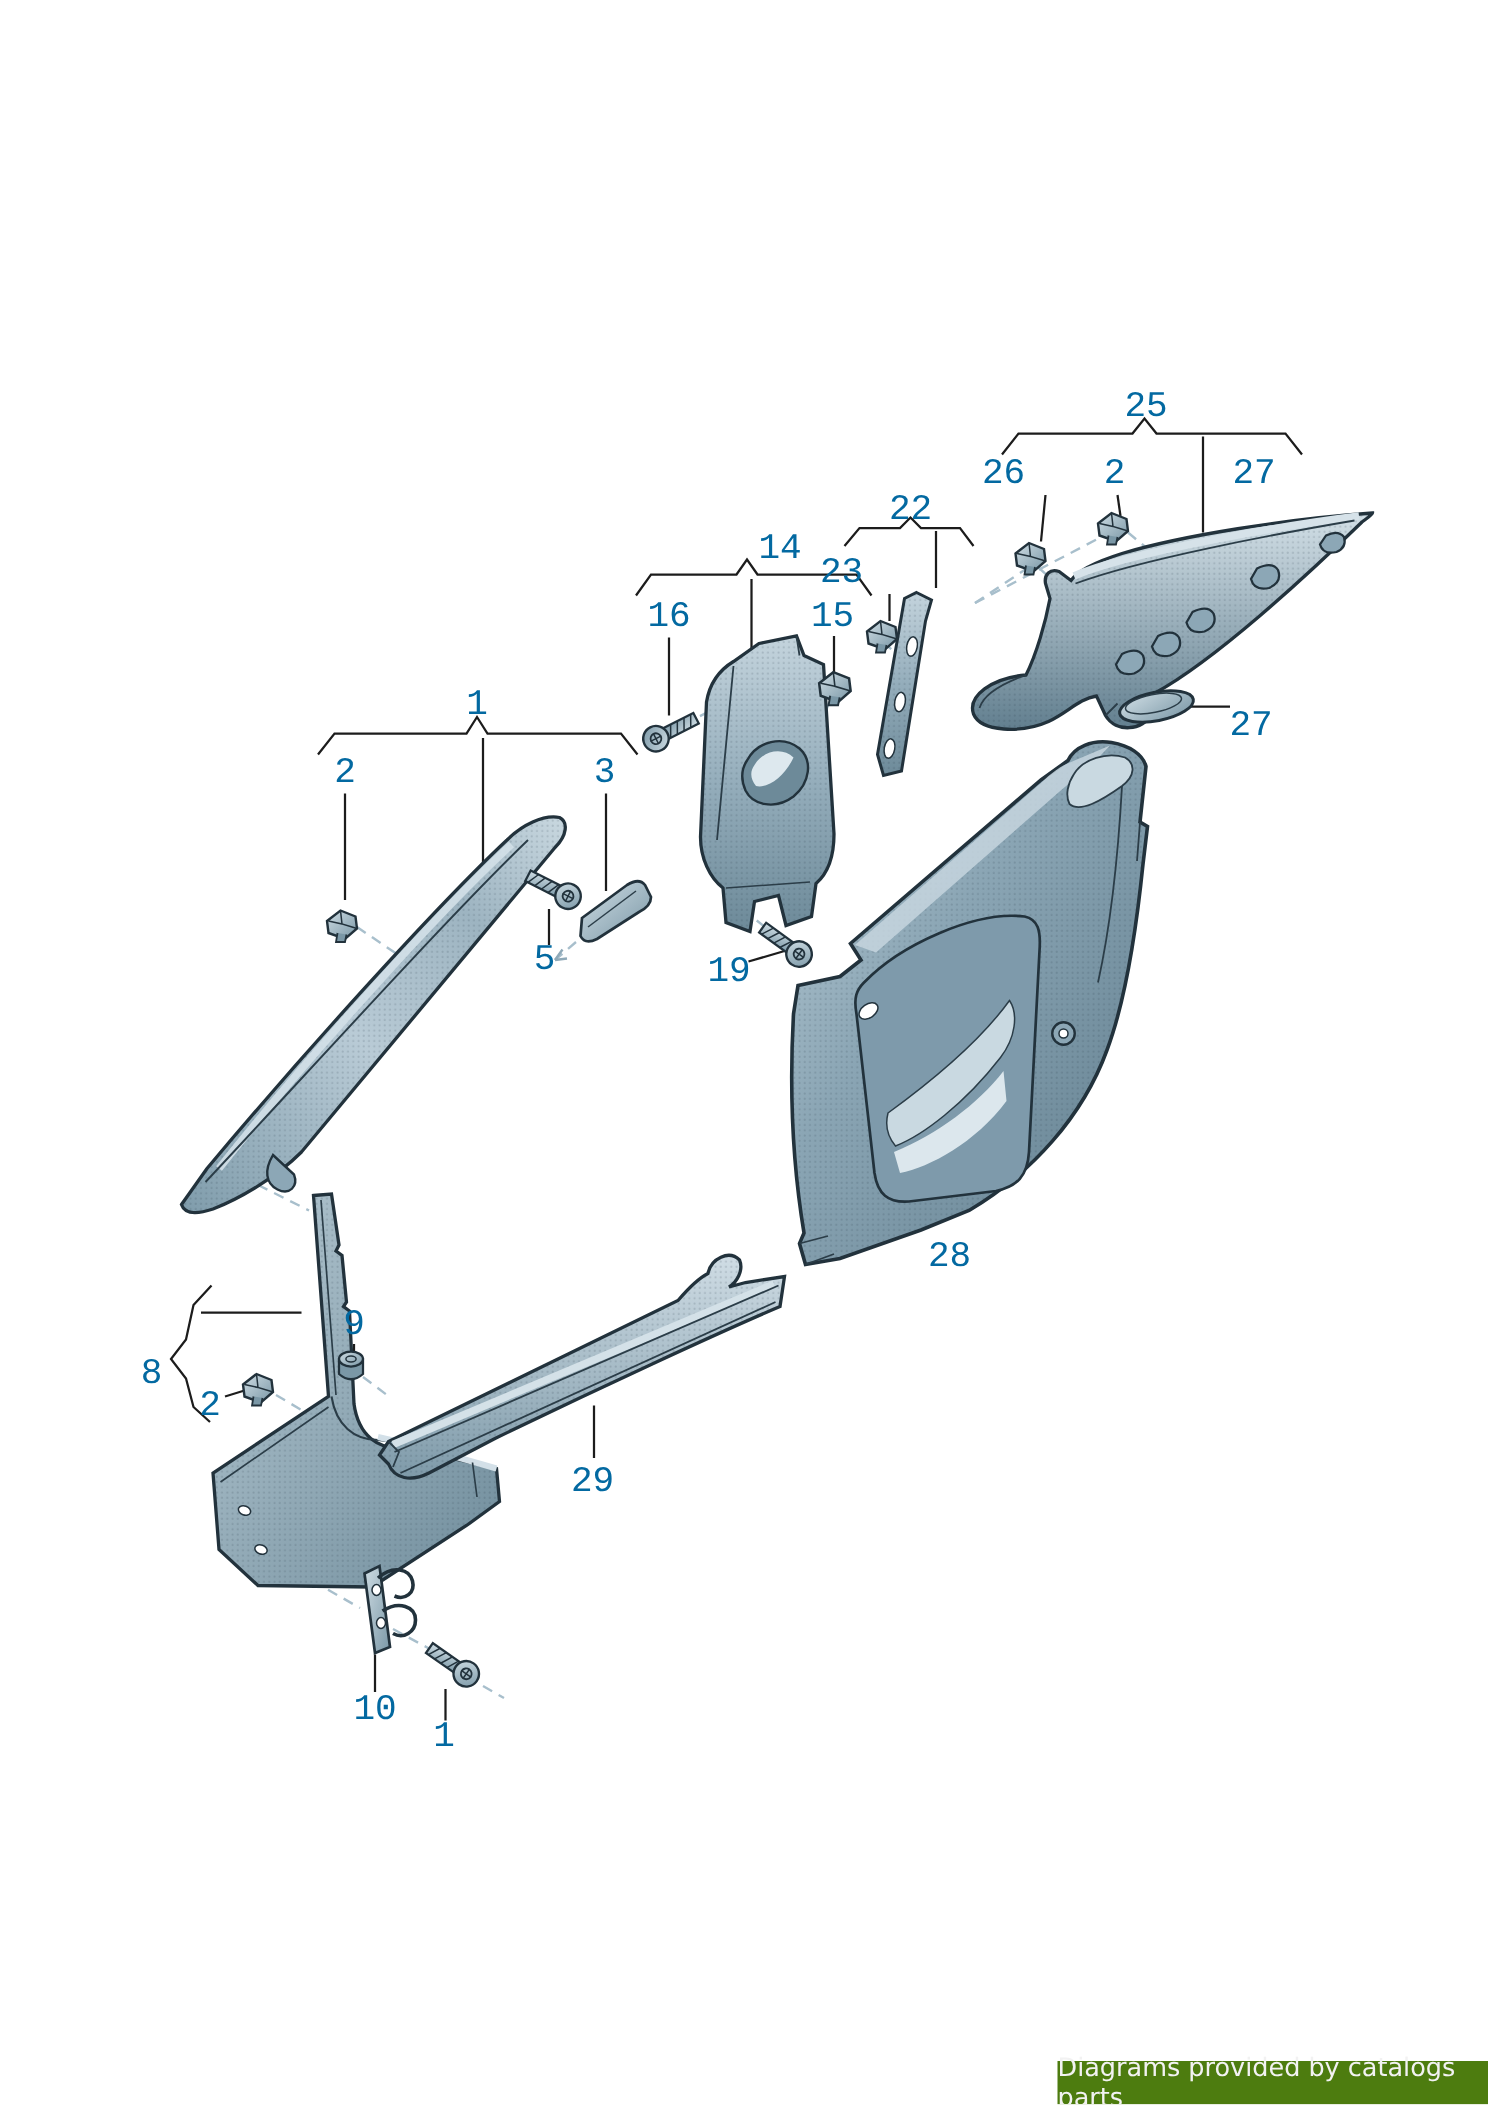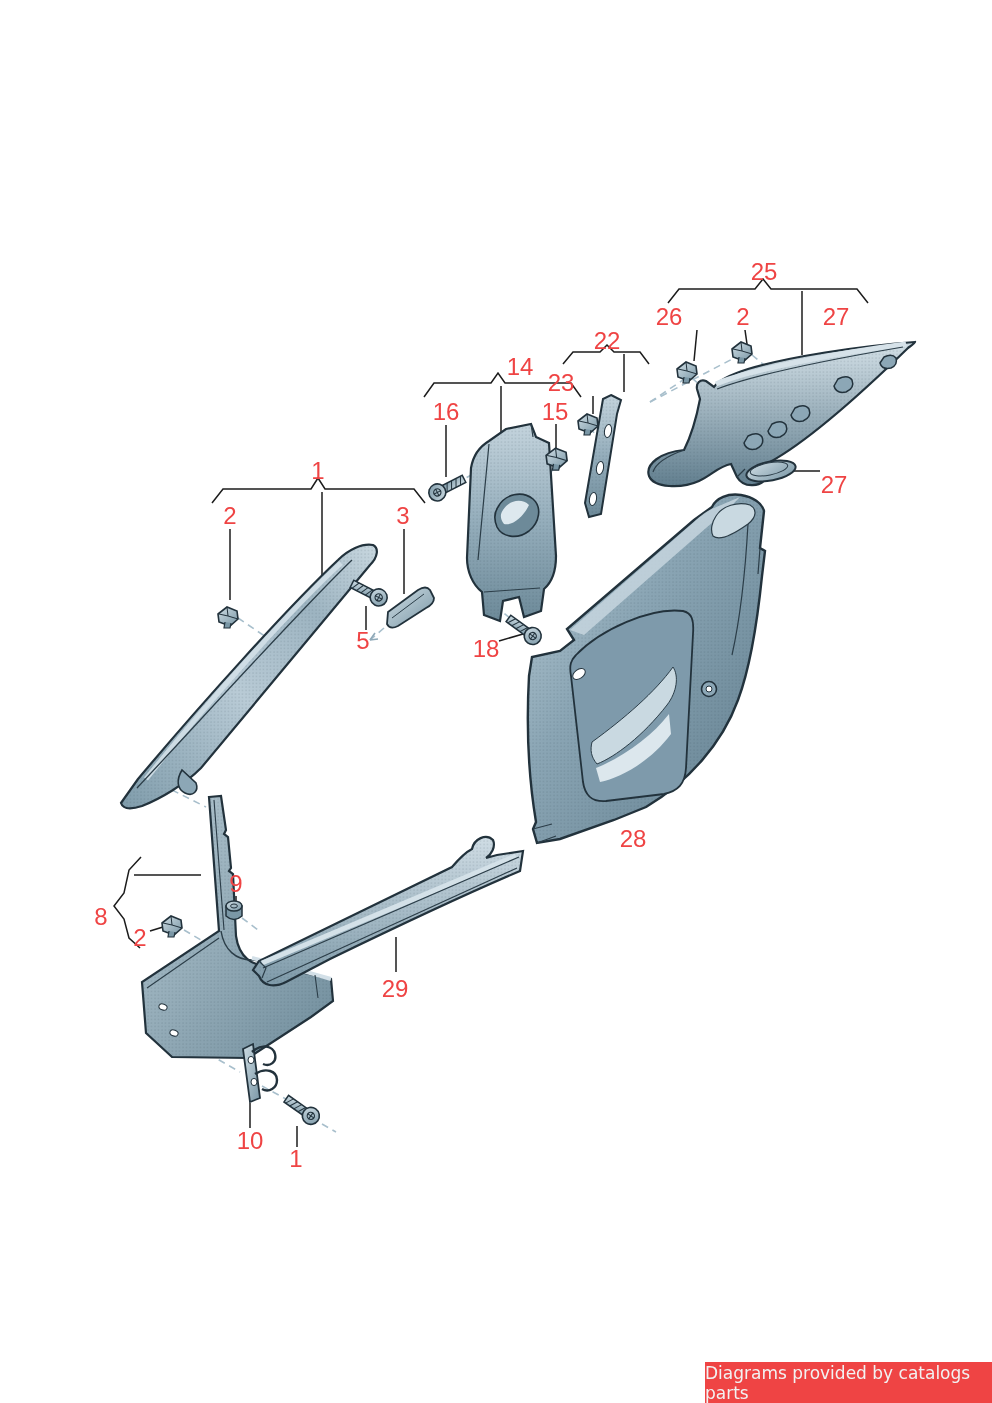--- a/index.html
+++ b/index.html
@@ -1,22 +1,22 @@
 <!DOCTYPE html>
 <html><head>
 <meta charset="utf-8">
 <style>
   html,body{margin:0;padding:0;background:#ffffff;}
   #page{position:relative;width:992px;height:1403px;background:#ffffff;overflow:hidden;
         font-family:"Liberation Sans", sans-serif;}
   #diagram-svg{position:absolute;left:0;top:0;width:992px;height:1403px;}
   .callout{position:absolute;transform:translate(-50%,-50%);
-           font-size:24px;line-height:1;color:#ef4444;letter-spacing:0;
-           font-family:Liberation Sans, sans-serif;cursor:default;}
-  #footer-bar{position:absolute;right:0;bottom:0;width:287px;height:41px;background:#ef4444;
+           font-size:24px;line-height:1;color:#0369a1;letter-spacing:0;
+           font-family:Liberation Mono, monospace;cursor:default;}
+  #footer-bar{position:absolute;right:0;bottom:0;width:287px;height:29px;background:#4d7c0f;
               display:flex;align-items:center;justify-content:center;}
   #footer-bar span{color:#f2f2f2;font-size:17px;font-family:"DejaVu Sans","Liberation Sans",sans-serif;}
 </style>
 </head>
 <body>
 
 <div id="page">
 
 <svg id="diagram-svg" viewBox="0 0 992 1403" xmlns="http://www.w3.org/2000/svg">
   <defs>
@@ -240,21 +240,21 @@
   </g>
 </svg>
 
   <div class="callout" style="left:318px;top:471px">1</div>
   <div class="callout" style="left:230px;top:516px">2</div>
   <div class="callout" style="left:403px;top:516px">3</div>
   <div class="callout" style="left:363px;top:641px">5</div>
   <div class="callout" style="left:520px;top:367px">14</div>
   <div class="callout" style="left:446px;top:412px">16</div>
   <div class="callout" style="left:555px;top:412px">15</div>
-  <div class="callout" style="left:486px;top:649px">18</div>
+  <div class="callout" style="left:486px;top:649px">19</div>
   <div class="callout" style="left:607px;top:341px">22</div>
   <div class="callout" style="left:561px;top:383px">23</div>
   <div class="callout" style="left:764px;top:272px">25</div>
   <div class="callout" style="left:669px;top:317px">26</div>
   <div class="callout" style="left:743px;top:317px">2</div>
   <div class="callout" style="left:836px;top:317px">27</div>
   <div class="callout" style="left:834px;top:485px">27</div>
   <div class="callout" style="left:633px;top:839px">28</div>
   <div class="callout" style="left:101px;top:917px">8</div>
   <div class="callout" style="left:140px;top:938px">2</div>

